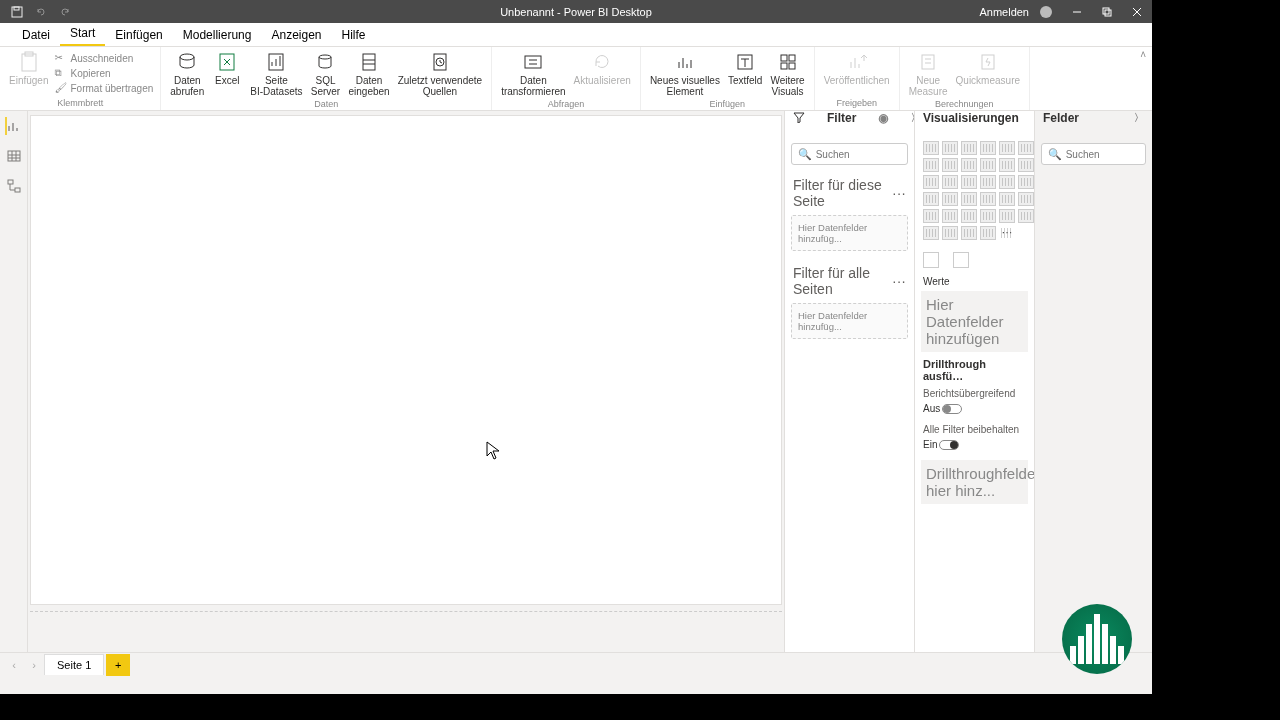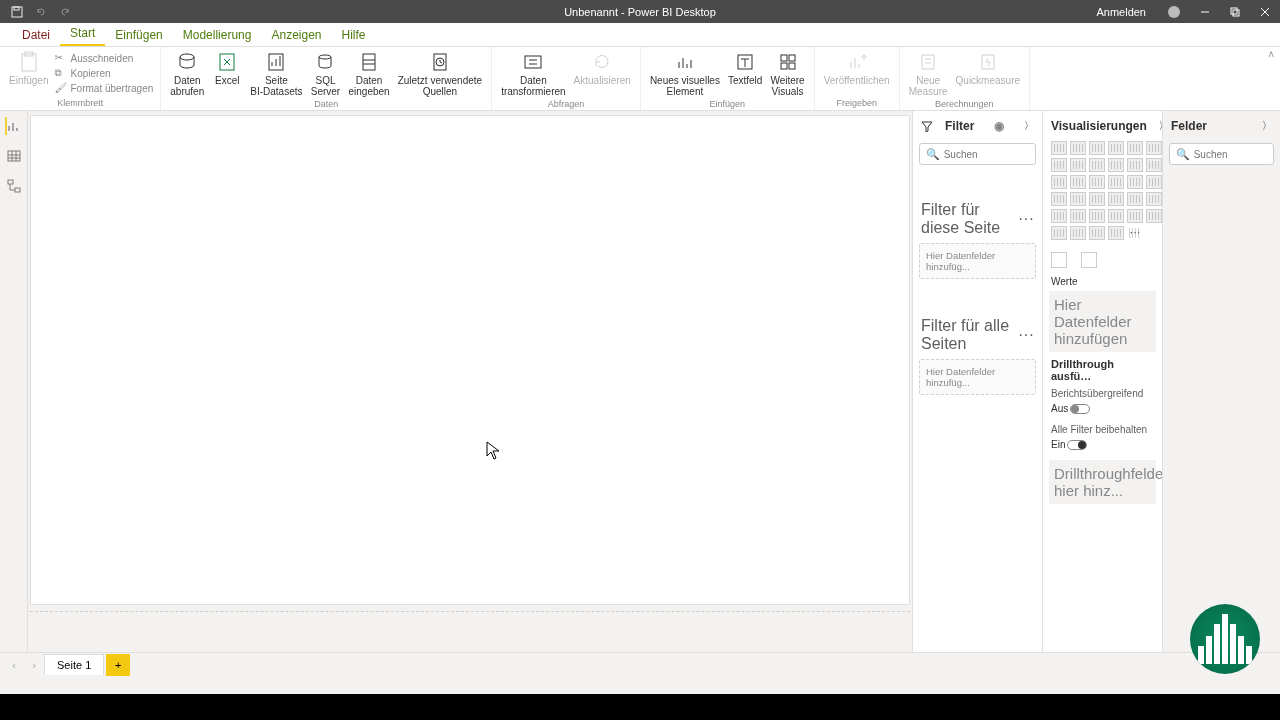--- a/index.html
+++ b/index.html
@@ -1,34 +1,34 @@
 <!DOCTYPE html>
 <html><head>
 <meta charset="utf-8">
 <style>
 * { margin: 0; padding: 0; box-sizing: border-box; font-family: "Segoe UI", Arial, sans-serif; }
 body { width: 1280px; height: 720px; background: #000; overflow: hidden; user-select: none; }
-.app { background: #f3f2f1; height: 694px; width: 1280px; position: relative; }
+.app { background: #f3f2f1; height: 694px; width: 1152px; position: relative; }
 
 
 .titlebar { height: 23px; background: #4a4a4a; color: #fff; display: flex; align-items: center; position: relative; font-size: 11px; }
 .titlebar .qat { display: flex; align-items: center; gap: 10px; padding-left: 10px; }
 .titlebar .qat .ico { width: 14px; height: 14px; display: flex; align-items: center; justify-content: center; opacity: .9; }
 .titlebar .title { position: absolute; left: 50%; transform: translateX(-50%); }
 .titlebar .right { margin-left: auto; display: flex; align-items: center; }
-.titlebar .signin { padding: 0 10px; display: flex; align-items: center; gap: 22px; justify-content: space-between; }
+.titlebar .signin { padding: 0 10px; display: flex; align-items: center; gap: 11px; justify-content: space-between; }
 .titlebar .avatar { width: 12px; height: 12px; background: #bbb; border-radius: 50%; }
 .titlebar .winbtn { width: 30px; height: 23px; display: flex; align-items: center; justify-content: center; }
 .titlebar svg { stroke: #fff; }
 
 
 .ribtabs { height: 24px; background: #fff; border-bottom: 1px solid #e1dfdd; display: flex; align-items: flex-end; padding-left: 12px; font-size: 12px; }
-.ribtab { padding: 4px 10px; color: #4d7c0f; cursor: pointer; }
+.ribtab { padding: 4px 10px; color: #000000; cursor: pointer; }
 .ribtab.active { border-bottom: 2px solid #f2c811; font-weight: 400; }
-.ribtab.file { color: #7f1d1d; }
+.ribtab.file { color: #000000; }
 
 
 .ribbon { height: 64px; background: #fff; border-bottom: 1px solid #e1dfdd; display: flex; position: relative; }
 .ribgroup { display: flex; flex-direction: column; align-items: center; border-right: 1px solid #eee; padding: 2px 5px 0 5px; }
 .ribgroup .items { display: flex; align-items: flex-start; flex: 1; }
 .ribgroup .gname { font-size: 9px; color: #888; padding-bottom: 2px; }
 .rbtn { display: flex; flex-direction: column; align-items: center; justify-content: flex-start; padding: 2px 4px; cursor: pointer; min-width: 38px; }
 .rbtn .ricon { width: 22px; height: 22px; display: flex; align-items: center; justify-content: center; margin-bottom: 2px; }
 .rbtn .rlabel { font-size: 10px; color: #323130; text-align: center; line-height: 11px; white-space: pre-line; }
 .rbtn.disabled .rlabel, .rbtn.disabled .ricon { opacity: .4; }
@@ -46,25 +46,25 @@
 .canvaswrap { flex: 1; position: relative; background: #f3f2f1; }
 .canvas { position: absolute; left: 2px; right: 2px; top: 4px; height: 490px; background: #fff; border: 1px solid #e1dfdd; }
 .canvas-dash { position: absolute; left: 2px; right: 2px; top: 500px; border-top: 1px dashed #ccc; }
 .cursor { position: absolute; left: 458px; top: 330px; pointer-events: none; }
 
 
 .pane { background: #fff; border-left: 1px solid #e1dfdd; display: flex; flex-direction: column; font-size: 11px; color: #323130; }
 .pane.filter { width: 130px; }
 .pane.viz { width: 120px; }
 .pane.fields { width: 118px; background: #f3f2f1; }
-.pane-hdr { height: 30px; display: flex; align-items: center; padding: 0 8px; font-size: 12px; font-weight: 600; gap: 12px; }
+.pane-hdr { height: 30px; display: flex; padding: 0 8px; font-size: 12px; font-weight: 600; gap: 22px; }
 .pane-hdr .chev { margin-left: auto; font-size: 10px; color: #888; cursor: pointer; }
 .search { margin: 2px 6px 8px 6px; border: 1px solid #ccc; border-radius: 3px; height: 22px; display: flex; align-items: center; padding: 0 6px; gap: 4px; background: #fff; }
 .search input { border: none; outline: none; font-size: 10px; flex: 1; background: transparent; }
-.filt-sec { padding: 4px 8px; font-size: 16px; color: #605e5c; display: flex; justify-content: space-between; align-items: center; margin-top: 24px; }
+.filt-sec { padding: 4px 8px; font-size: 14px; color: #605e5c; display: flex; justify-content: space-between; align-items: center; }
 .dropzone { margin: 2px 6px 10px 6px; border: 1px dashed #d0d0d0; background: #fafafa; font-size: 9.5px; color: #888; padding: 6px; border-radius: 2px; }
 
 
 .viz-grid { display: grid; grid-template-columns: repeat(6, 16px); gap: 3px 3px; padding: 0 8px 8px 8px; }
 .viz-grid .vg { width: 16px; height: 14px; border: 1px solid #ccc; background: #eee; cursor: pointer; position: relative; }
 .viz-grid .vg::after { content: ""; position: absolute; inset: 2px; background: linear-gradient(90deg,#888 1px,transparent 1px) 0 0/3px 100%; opacity: .4; }
 .viz-tabs { display: flex; gap: 14px; padding: 4px 8px 6px 8px; }
 .viz-tabs .vt { width: 16px; height: 16px; border: 1px solid #ccc; cursor: pointer; }
 .viz-label { font-size: 10px; padding: 2px 8px; color: #323130; }
 .viz-drop { margin: 2px 6px 2px 6px; background: #f3f2f1; font-size: 15px; color: #888; padding: 5px; }

